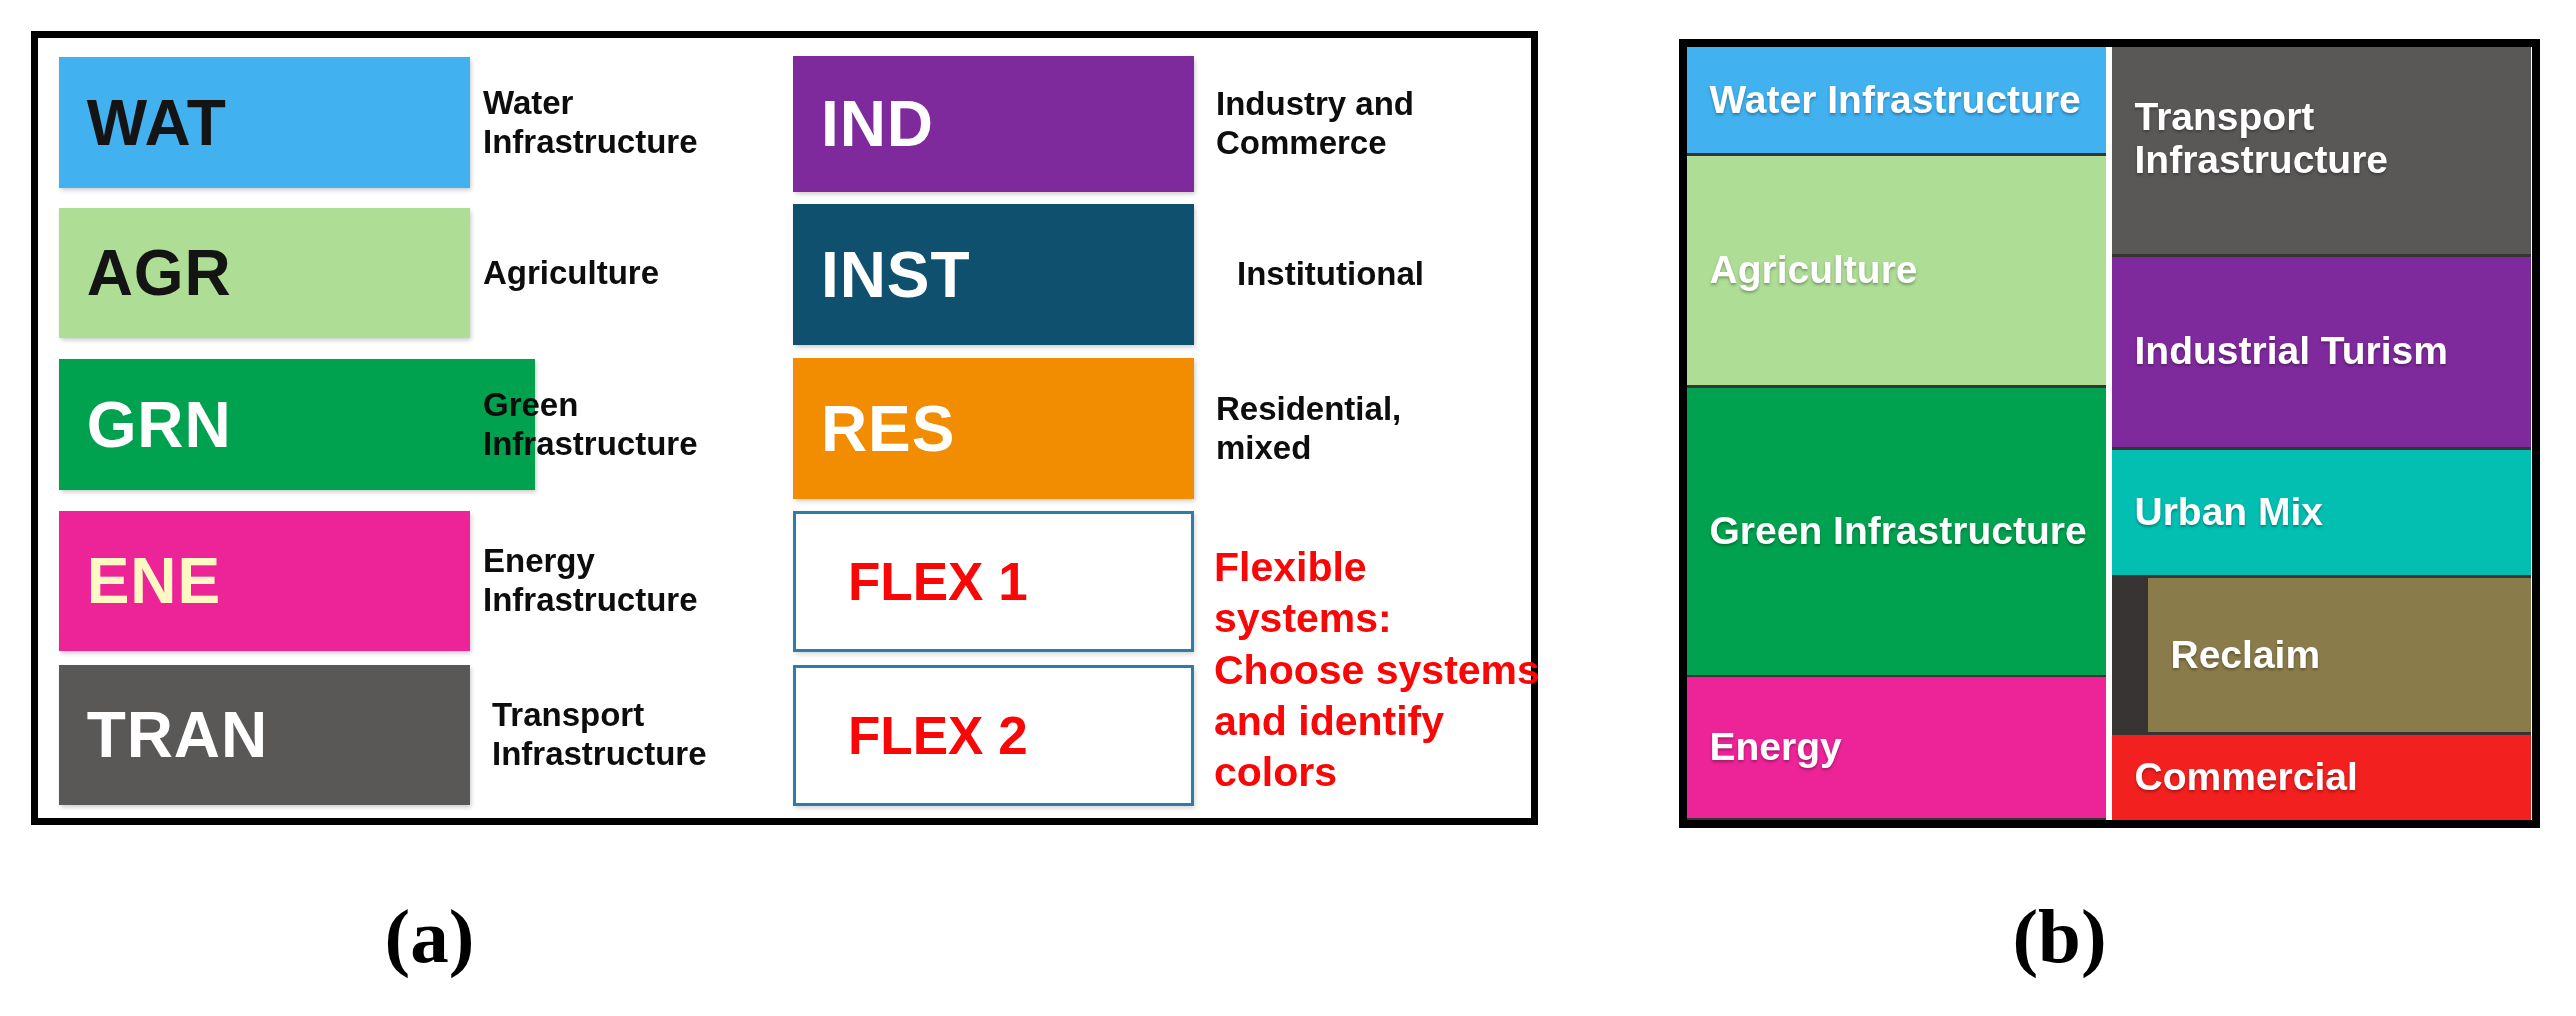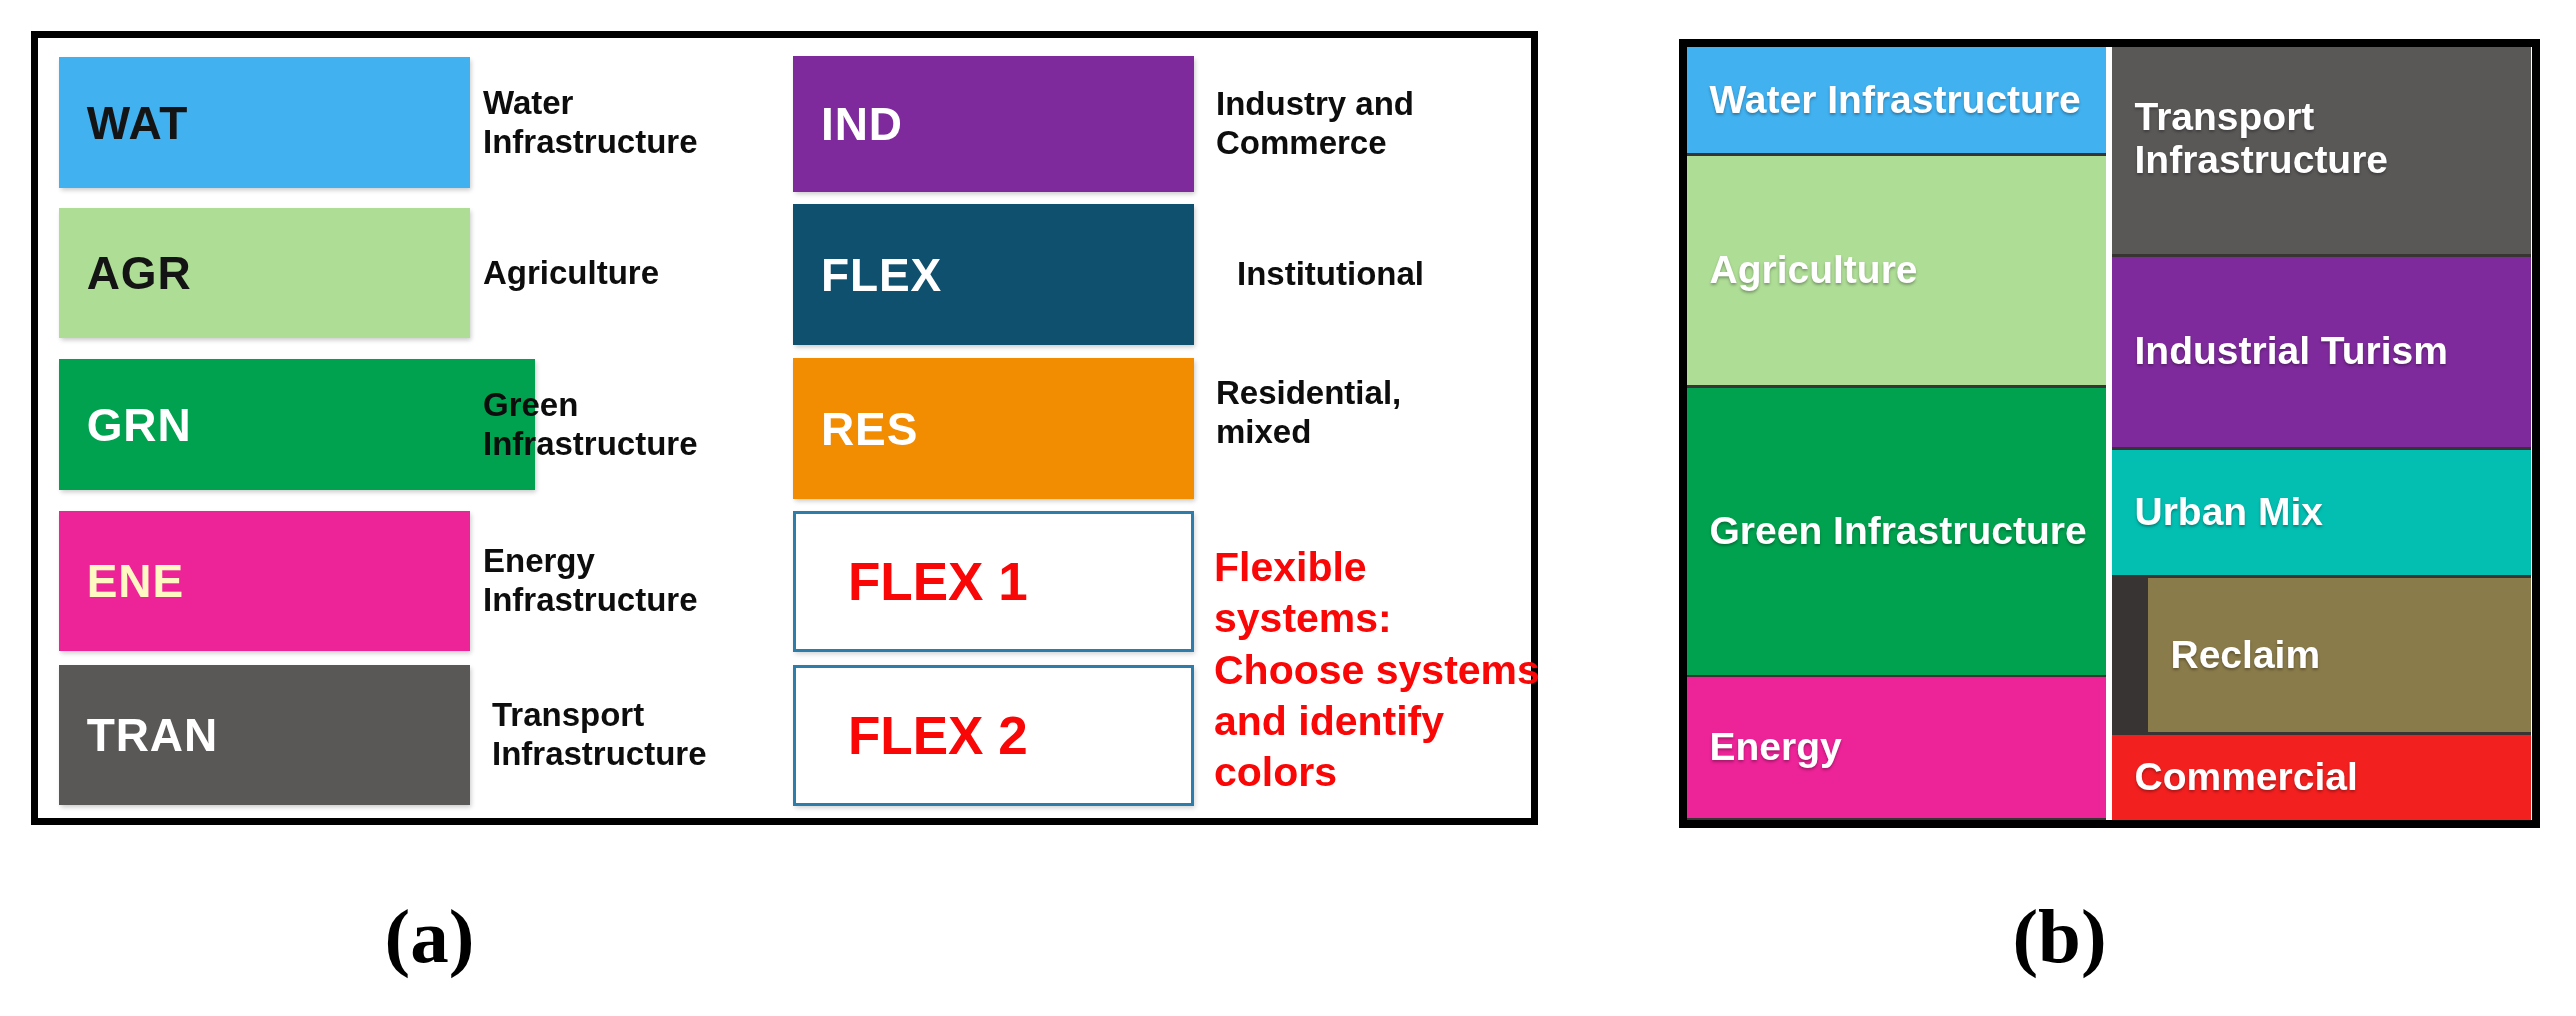--- a/index.html
+++ b/index.html
@@ -25,21 +25,21 @@
 
   .swatch {
     position: absolute;
     display: flex;
     align-items: center;
     box-sizing: border-box;
     padding-left: 28px;
     box-shadow: 1.9px 2.8px 4.7px rgba(0,0,0,0.22);
   }
   .swatch .code {
-    font-size: 46px;
+    font-size: 64px;
     font-weight: bold;
     letter-spacing: 0.9px;
   }
   .flex-swatch {
     position: absolute;
     display: flex;
     align-items: center;
     box-sizing: border-box;
     padding-left: 52px;
     background: #ffffff;
@@ -154,28 +154,28 @@
       <div class="legend-label" style="left:445px; top:627px; width:310px; height:140px;margin-left:9px;">Transport
 Infrastructure</div>
 
       <div class="swatch" style="left: 755px; top: 18px; width: 401px; height: 136px; background: rgb(127, 42, 156);">
         <span class="code" style="color: rgb(255, 255, 255);">IND</span>
       </div>
       <div class="legend-label" style="left:1178px; top:18px; width:319px; height:136px;">Industry and
 Commerce</div>
 
       <div class="swatch" style="left: 755px; top: 166px; width: 401px; height: 141px; background: rgb(16, 80, 111);">
-        <span class="code" style="color: rgb(255, 255, 255);">FLEX</span>
+        <span class="code" style="color: rgb(255, 255, 255);">INST</span>
       </div>
       <div class="legend-label" style="left:1178px; top:166px; width:319px; height:141px;margin-left:21px;">Institutional</div>
 
       <div class="swatch" style="left: 755px; top: 320px; width: 401px; height: 141px; background: rgb(242, 140, 0);">
         <span class="code" style="color: rgb(255, 255, 255);">RES</span>
       </div>
-      <div class="legend-label" style="left:1178px; top:304px; width:319px; height:141px;">Residential,
+      <div class="legend-label" style="left:1178px; top:320px; width:319px; height:141px;">Residential,
 mixed</div>
 
       <div class="flex-swatch" style="left: 755px; top: 473px; width: 401px; height: 141px; border-color: rgb(46, 124, 169);">
         <span class="code" style="color: rgb(249, 6, 6);">FLEX 1</span>
       </div>
       <div class="flex-swatch" style="left: 755px; top: 627px; width: 401px; height: 141px; border-color: rgb(46, 124, 169);">
         <span class="code" style="color: rgb(249, 6, 6);">FLEX 2</span>
       </div>
 
       <div class="flex-note" style="left: 1176px; top: 504px; width: 329px; color: rgb(249, 6, 6);">Flexible systems:

